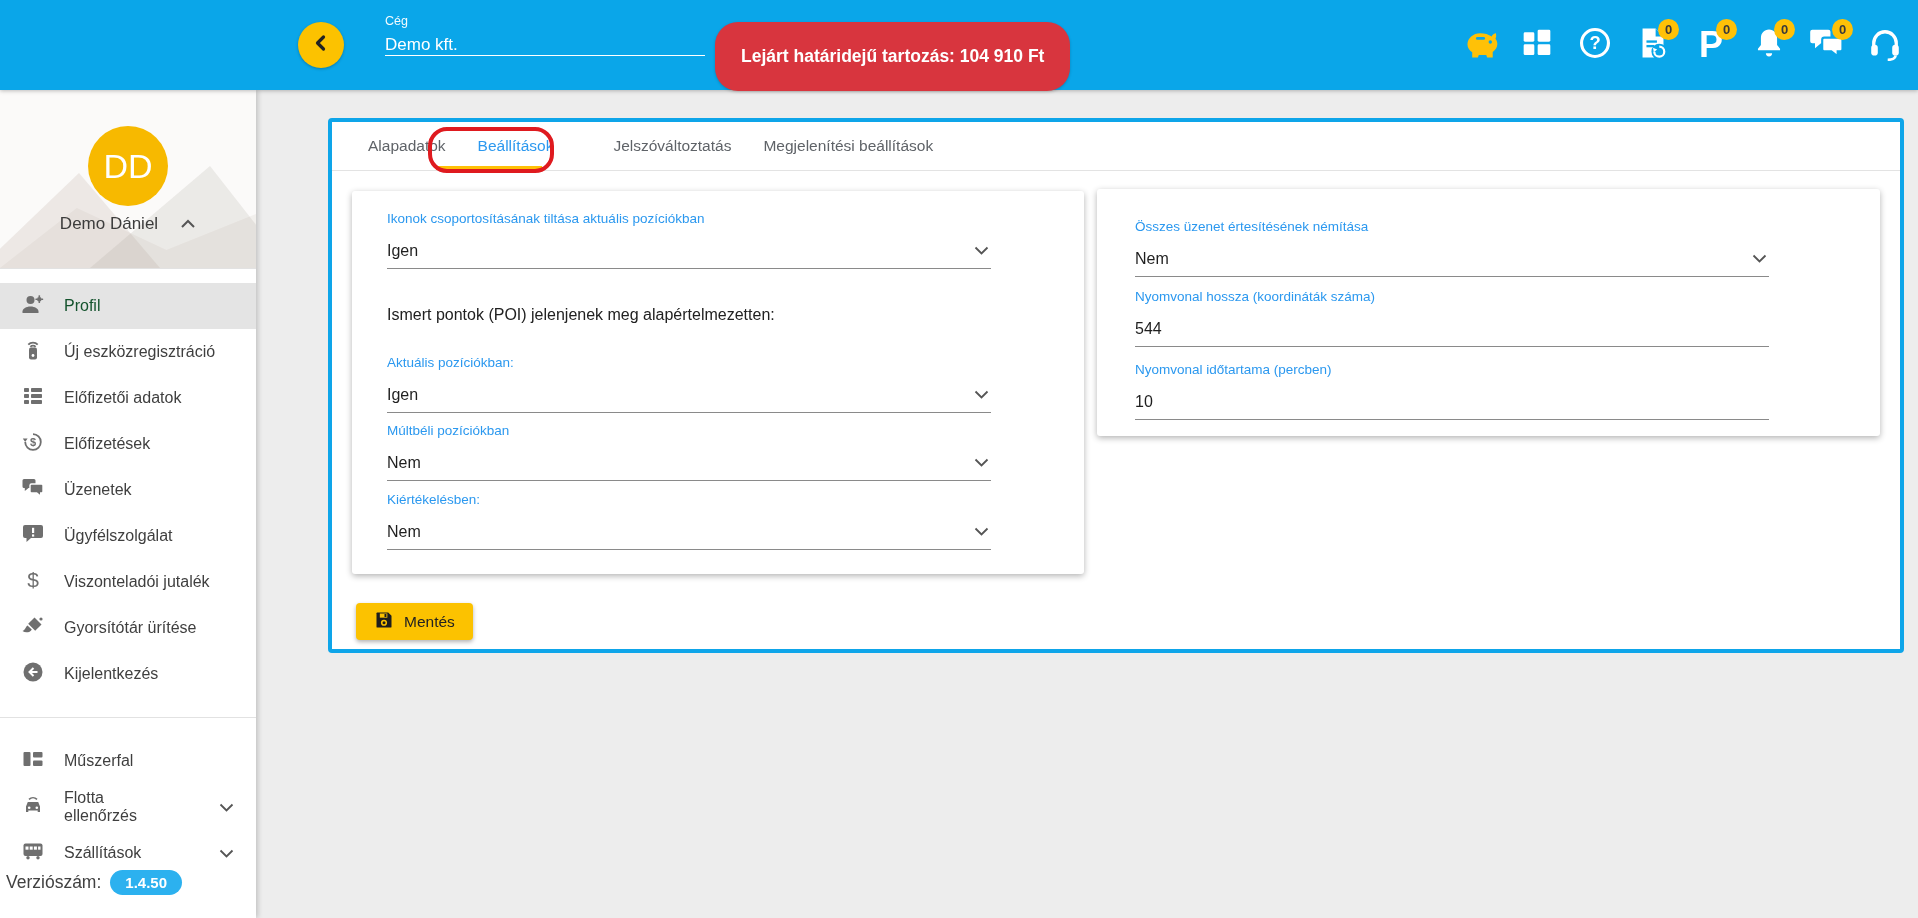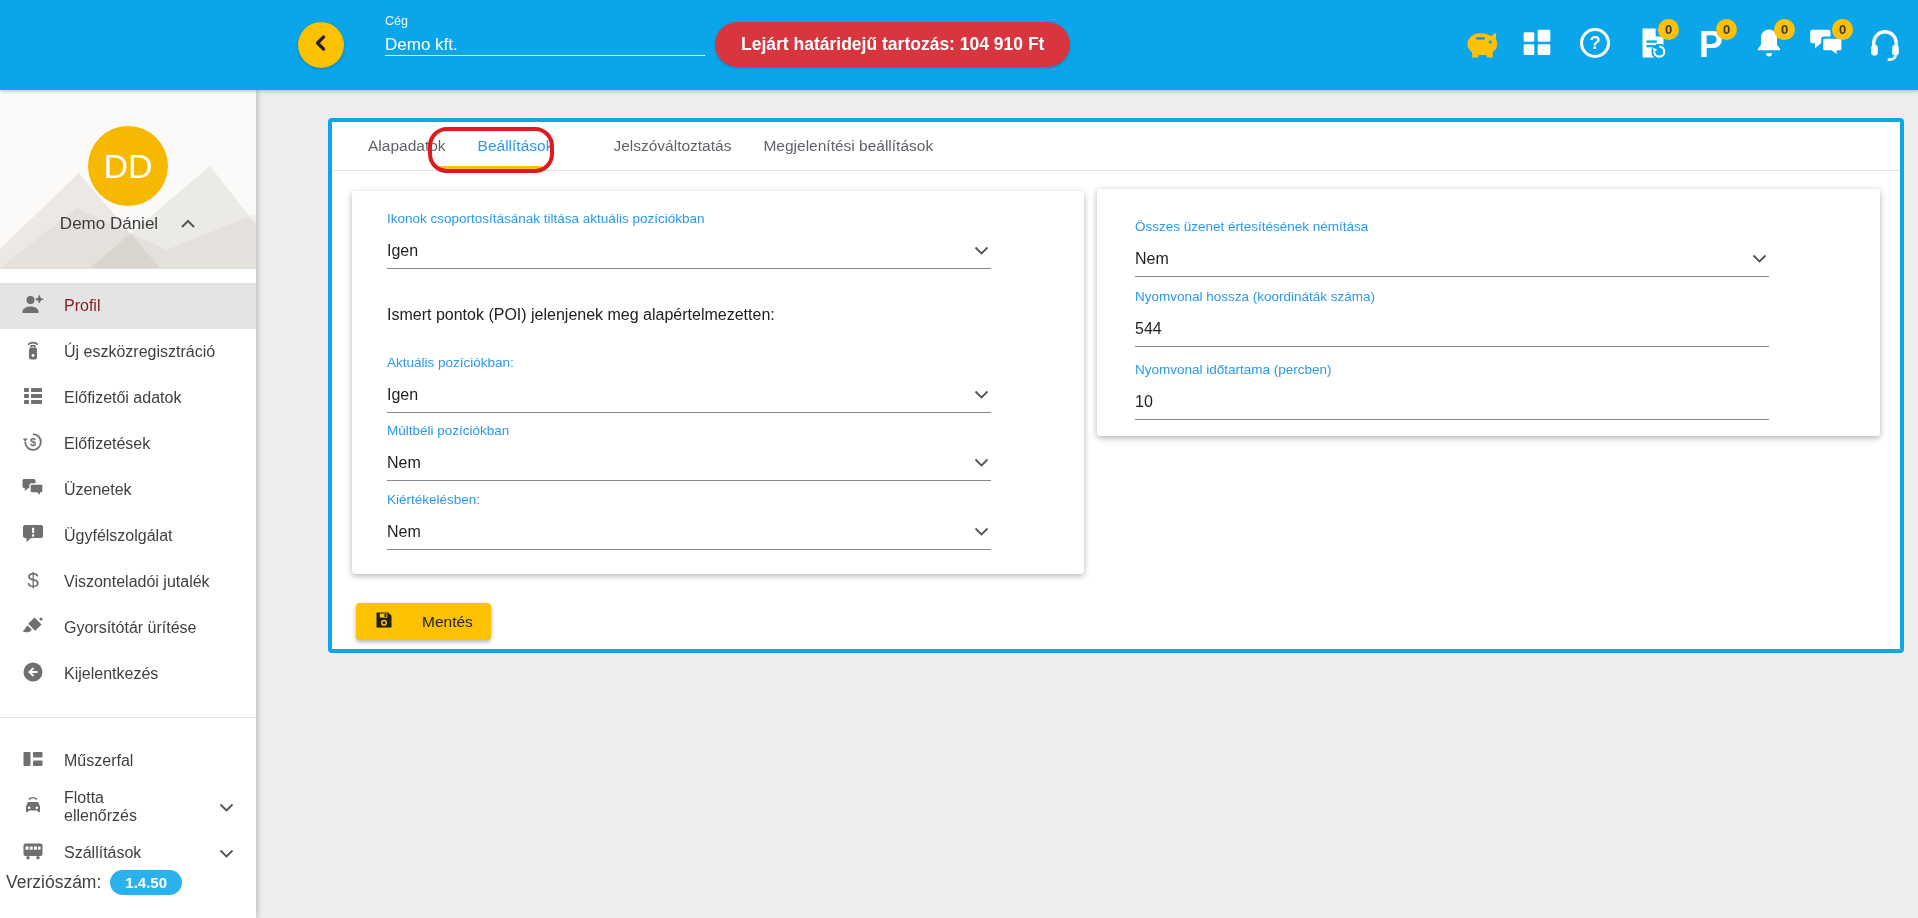--- a/index.html
+++ b/index.html
@@ -11,21 +11,21 @@
     box-shadow:0 1px 4px rgba(0,0,0,.25);z-index:40;}
   .back-btn{position:absolute;left:298px;top:22px;width:46px;height:46px;border-radius:50%;
     background:#fcc200;display:flex;align-items:center;justify-content:center;cursor:pointer;
     box-shadow:0 1px 3px rgba(0,0,0,.25);}
   .company{position:absolute;left:385px;top:14px;width:320px;}
   .company .clabel{font-size:12.5px;color:rgba(255,255,255,.95);}
   .company .cvalue{font-size:17px;color:#fff;margin-top:7px;
     border-bottom:1px solid #fff;}
   .alert-pill{position:absolute;left:715px;top:22px;height:45px;border-radius:23px;
     background:#d8353e;color:#fff;font-size:17.5px;font-weight:600;display:flex;
-    align-items:center;padding:0 26px;box-shadow:0 1px 3px rgba(0,0,0,.2);}
+    align-items:center;padding:12px 26px;box-shadow:0 1px 3px rgba(0,0,0,.2);}
   .hicons{position:absolute;right:14px;top:0;height:90px;display:flex;align-items:center;gap:20px;}
   .hicon{position:relative;width:38px;height:38px;display:flex;align-items:center;
     justify-content:center;cursor:pointer;}
   .badge{position:absolute;top:-7px;right:-7px;width:21px;height:21px;border-radius:50%;
     background:#ffc107;color:#3a3a3a;font-size:13px;font-weight:bold;display:flex;
     align-items:center;justify-content:center;}
   .p-glyph{font-size:36px;font-weight:bold;color:#fff;line-height:36px;}
 
   
   .sidebar{position:absolute;left:0;top:90px;width:256px;bottom:0;background:#fff;
@@ -42,21 +42,21 @@
     background:#f7b900;color:#fff;font-size:34px;display:flex;align-items:center;
     justify-content:center;cursor:pointer;}
   .uname-row{position:absolute;left:0;top:124px;width:256px;display:flex;align-items:center;
     justify-content:center;gap:22px;cursor:pointer;}
   .uname{font-size:17px;color:#3c3c3c;}
   .side-divider{border-top:1px solid #e2e2e2;}
   .nav{padding-top:14px;}
   .mi{height:46px;display:flex;align-items:center;padding-left:21px;gap:19px;cursor:pointer;}
   .mi .lbl{font-size:16px;color:#3f3f3f;}
   .mi.active{background:#e4e4e4;}
-  .mi.active .lbl{color:#7f1d1d;}
+  .mi.active .lbl{color:#14532d;}
   .mi .spacer{flex:1;}
   .mi .chev-d{margin-right:22px;}
   .nav2{padding-top:20px;}
   .nav2 .side-divider{margin:0;}
   .version{position:absolute;left:6px;top:780px;display:flex;align-items:center;z-index:35;}
   .vlabel{font-size:17.5px;color:#414141;}
   .vpill{margin-left:9px;background:#2cb1ef;color:#fff;font-weight:bold;font-size:15px;
     padding:4px 15px;border-radius:15px;}
 
   
@@ -78,21 +78,21 @@
   .field{position:absolute;}
   .card-left .field{left:35px;width:604px;}
   .card-right .field{left:38px;width:634px;}
   .flabel{font-size:13.5px;color:#2b98ef;margin-bottom:8px;}
   .fvalue{position:relative;font-size:16px;color:#1f1f1f;padding-bottom:8px;
     border-bottom:1px solid #8a8a8a;cursor:pointer;margin-top:16px;}
   .fchev{position:absolute;right:2px;bottom:10px;}
   .poi-heading{position:absolute;left:35px;top:115px;font-size:16px;color:#212121;}
 
   .save-btn{position:absolute;left:24px;top:481px;height:37px;padding:0 18px;border-radius:4px;
-    background:#fcc200;display:flex;align-items:center;gap:28px;cursor:pointer;
+    background:#fcc200;display:flex;align-items:center;gap:10px;cursor:pointer;
     box-shadow:0 2px 4px rgba(0,0,0,.3);}
   .save-btn .slbl{font-size:15.5px;color:#222;}
 </style>
 </head>
 <body>
 
 <div id="app">
 
   <div class="hdr">
     <div class="back-btn">

